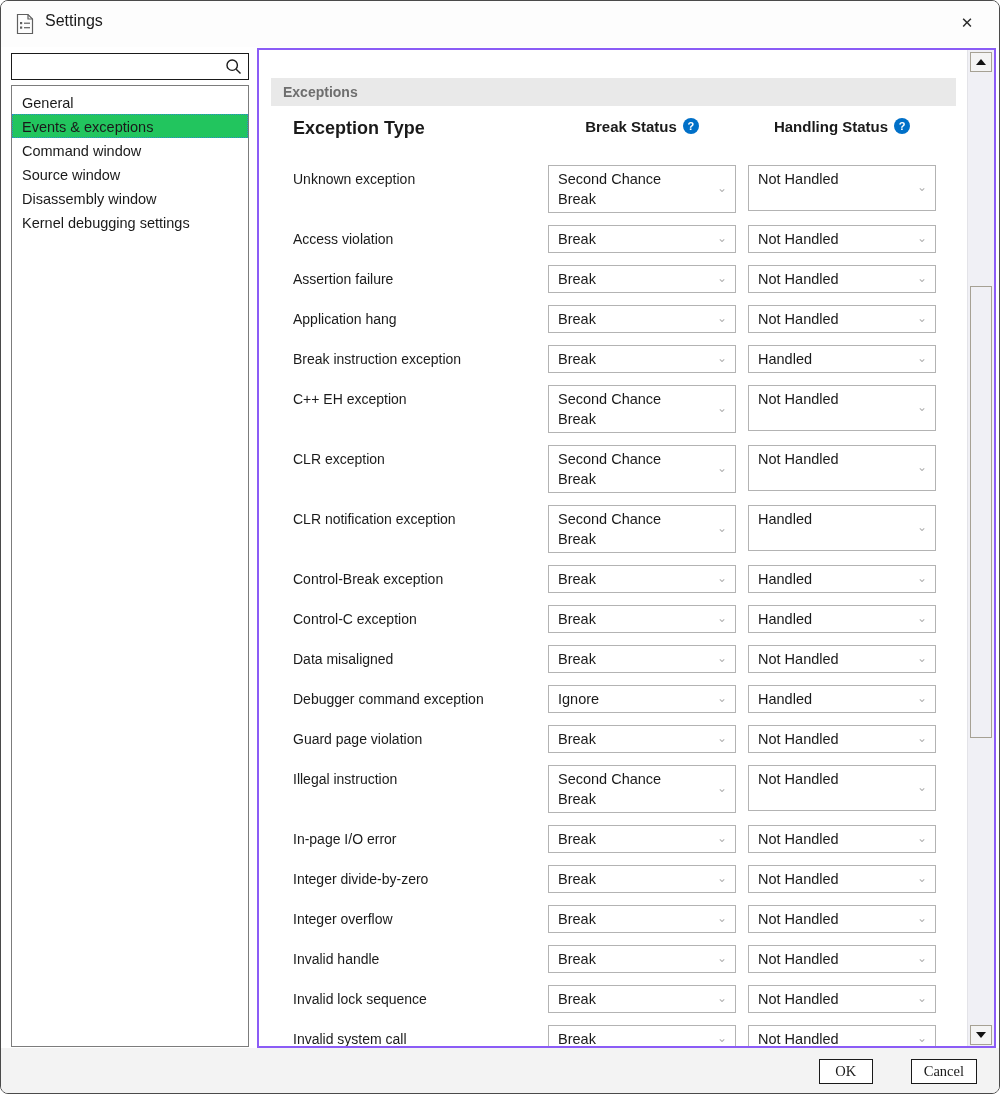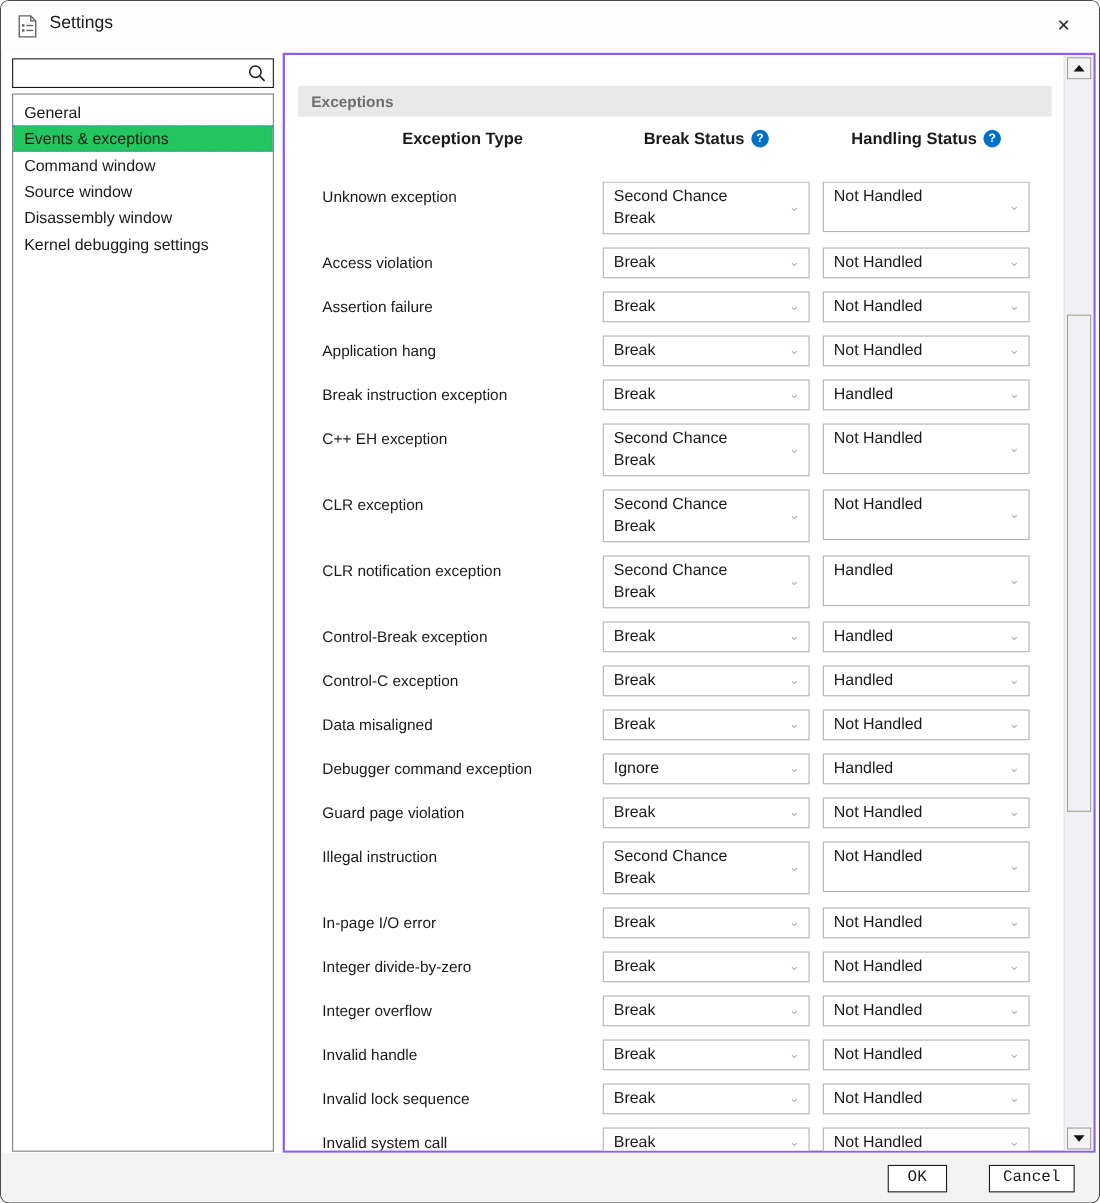--- a/index.html
+++ b/index.html
@@ -44,21 +44,21 @@
   .main-panel {
     position: absolute; left: 256px; top: 47px; width: 739px; height: 1000px;
     border: 2px solid #8b5cf6; background: #fff; overflow: hidden;
   }
   .section-bar {
     position: absolute; left: 12px; top: 28px; width: 685px; height: 28px;
     background: #e9e9e9; color: #6e6e6e; font-weight: bold; font-size: 14px;
     line-height: 28px; padding-left: 12px;
   }
   .grid-header { position: absolute; left: 12px; top: 68px; width: 685px; display: flex; padding-left: 22px; }
-  .hdr-type { width: 255px; text-align: center; font-weight: bold; font-size: 15px; }
+  .hdr-type { width: 255px; text-align: left; font-weight: bold; font-size: 18px; }
   .hdr-col { width: 188px; margin-right: 12px; display: flex; align-items: flex-start; justify-content: center; gap: 6px; font-weight: bold; font-size: 15px; }
   .info-icon {
     width: 16px; height: 16px; border-radius: 50%; background: #0070c8; color: #fff;
     font-size: 11px; font-weight: bold; display: inline-flex; align-items: center; justify-content: center;
     flex: 0 0 auto;
   }
   .rows { position: absolute; left: 12px; top: 115px; width: 700px; height: 885px; overflow: hidden; padding-left: 22px; }
   .row { display: flex; align-items: flex-start; margin-bottom: 12px; }
   .row-label { width: 255px; font-size: 14px; padding-top: 4px; line-height: 20px; }
   .select {
@@ -87,21 +87,21 @@
   .sb-thumb { position: absolute; left: 2px; top: 236px; width: 22px; height: 452px; border: 1px solid #a6a194; background: #f0f0f5; }
 
   
   .footer {
     position: absolute; left: 0; top: 1047px; width: 100%; height: 46px;
     background: #f3f3f3; display: flex; align-items: center; justify-content: flex-end;
     gap: 38px; padding-right: 22px;
   }
   .footer-btn {
     height: 25px; min-width: 54px; padding: 0 12px; background: #fff;
-    border: 1.5px solid #1a1a1a; font-size: 14.5px; font-family: Liberation Mono, monospace;
+    border: 1.5px solid #1a1a1a; font-size: 14.5px; font-family: Liberation Serif, serif;
     color: #1a1a1a; display: flex; align-items: center; justify-content: center; cursor: default;
   }
   .footer-btn.cancel { min-width: 64px; }
 </style>
 </head>
 <body>
 
 <div class="window">
 
   <div class="titlebar">

